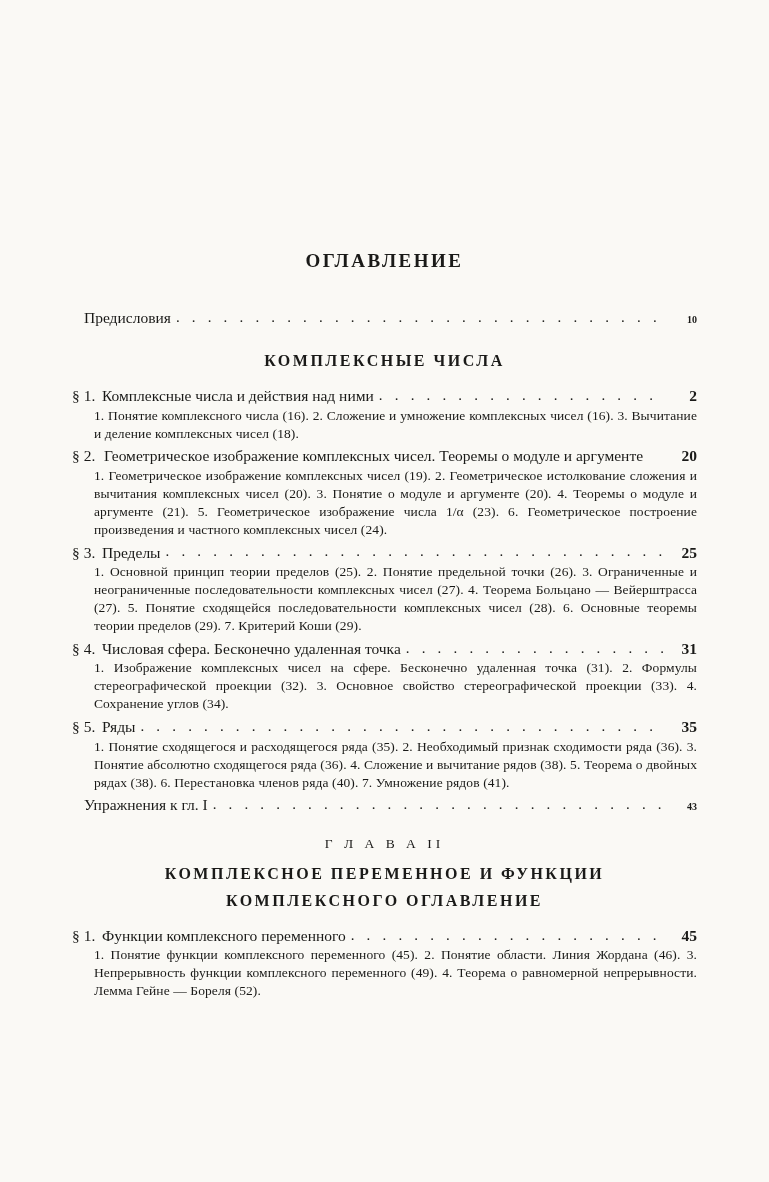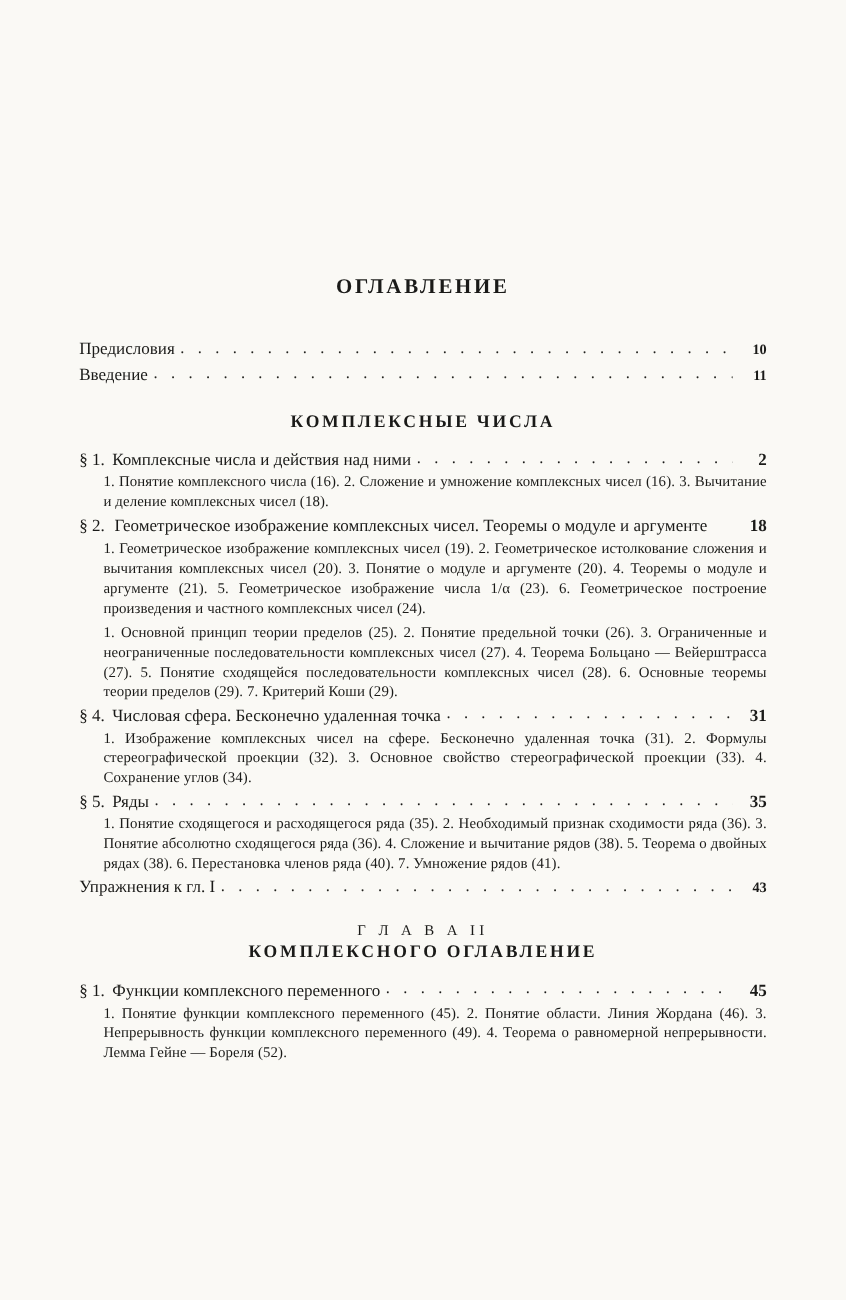--- a/index.html
+++ b/index.html
@@ -35,39 +35,39 @@
     font-weight: bold;
     letter-spacing: 2.5px;
     margin: 0 0 36px 0;
   }
   
   .entry {
     display: flex;
     align-items: baseline;
     font-size: 15.5px;
     line-height: 1.35;
-    margin: 0 0 2px 0;
+    margin: 0 0 2px 12px;
   }
   .entry .label {
     white-space: nowrap;
   }
   .entry .leader {
     flex: 1 1 auto;
     overflow: hidden;
     white-space: nowrap;
     margin: 0 5px;
     letter-spacing: 4.2px;
     font-size: 15px;
     color: #23231f;
     position: relative;
     top: -1px;
   }
   .entry .page-no {
     font-weight: bold;
-    font-size: 13px;
+    font-size: 10px;
     min-width: 26px;
     text-align: right;
     white-space: nowrap;
   }
 
   .chapter-head {
     text-align: center;
     margin-top: 20px;
     margin-bottom: 5px;
   }
@@ -81,21 +81,21 @@
     font-weight: bold;
     letter-spacing: 2.5px;
     line-height: 1.45;
     margin-bottom: 14px;
   }
   .section {
     margin-top: 4px;
   }
   .section-line {
     display: flex;
-    align-items: flex-start;
+    align-items: flex-end;
     font-size: 15.5px;
     line-height: 1.32;
   }
   .section-line .sec-label {
     white-space: nowrap;
   }
   .section-line .sec-label .marker {
     display: inline-block;
     min-width: 30px;
   }
@@ -155,51 +155,53 @@
   <div class="content">
 
     <div class="doc-title">ОГЛАВЛЕНИЕ</div>
 
     <div class="entry">
       <span class="label">Предисловия</span>
       <span class="leader leaderdots"></span>
       <span class="page-no">10</span>
     </div>
 
-    <div class="entry">
-      <span class="label">Введение</span>
-      <span class="leader leaderdots"></span>
-      <span class="page-no">11</span>
-    </div>
 
     <div class="chapter-head">
       <div class="chapter-title">КОМПЛЕКСНЫЕ  ЧИСЛА</div>
     </div>
 
     <div class="section">
       <div class="section-line">
         <span class="sec-label">
           <span class="marker">§ 1.</span><span>Комплексные числа и действия над ними</span>
         </span>
         <span class="leader leaderdots"></span>
         <span class="page-no">2</span>
       </div>
       <div class="subitems">1. Понятие комплексного числа (16). 2. Сложение и умножение комплексных чисел (16). 3. Вычитание и деление комплексных чисел (18).</div>
     </div>
 
     <div class="section">
       <div class="section-title-wrap">
         <span class="marker title-2line">§ 2.</span>
         <span class="titlebody title-2line">Геометрическое изображение комплексных чисел. Теоремы о модуле и аргументе</span>
-        <span class="pno title-2line">18</span>
+        <span class="pno title-2line">20</span>
       </div>
       <div class="subitems">1. Геометрическое изображение комплексных чисел (19). 2. Геометрическое истолкование сложения и вычитания комплексных чисел (20). 3. Понятие о модуле и аргументе (20). 4. Теоремы о модуле и аргументе (21). 5. Геометрическое изображение числа 1/α (23). 6. Геометрическое построение произведения и частного комплексных чисел (24).</div>
     </div>
 
     <div class="section">
+      <div class="section-line">
+        <span class="sec-label">
+          <span class="marker">§ 3.</span><span>Пределы</span>
+        </span>
+        <span class="leader leaderdots"></span>
+        <span class="page-no">25</span>
+      </div>
       <div class="subitems">1. Основной принцип теории пределов (25). 2. Понятие предельной точки (26). 3. Ограниченные и неограниченные последовательности комплексных чисел (27). 4. Теорема Больцано — Вейерштрасса (27). 5. Понятие сходящейся последовательности комплексных чисел (28). 6. Основные теоремы теории пределов (29). 7. Критерий Коши (29).</div>
     </div>
 
     <div class="section">
       <div class="section-line">
         <span class="sec-label">
           <span class="marker">§ 4.</span><span>Числовая сфера. Бесконечно удаленная точка</span>
         </span>
         <span class="leader leaderdots"></span>
         <span class="page-no">31</span>
@@ -219,20 +221,21 @@
     </div>
 
     <div class="entry">
       <span class="label">Упражнения к гл. I</span>
       <span class="leader leaderdots"></span>
       <span class="page-no">43</span>
     </div>
 
     <div class="chapter-head">
       <div class="chapter-label">Г Л А В А  II</div>
+      <div class="chapter-title">КОМПЛЕКСНОЕ  ПЕРЕМЕННОЕ  И  ФУНКЦИИ</div>
       <div class="chapter-title" style="margin-top:-10px;">КОМПЛЕКСНОГО  ОГЛАВЛЕНИЕ</div>
     </div>
 
     <div class="section">
       <div class="section-line">
         <span class="sec-label">
           <span class="marker">§ 1.</span><span>Функции комплексного переменного</span>
         </span>
         <span class="leader leaderdots"></span>
         <span class="page-no">45</span>

